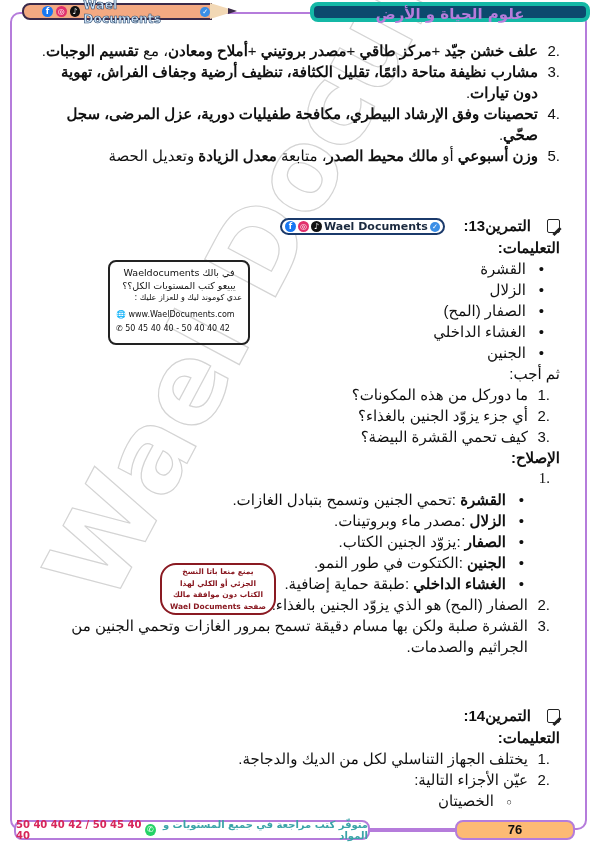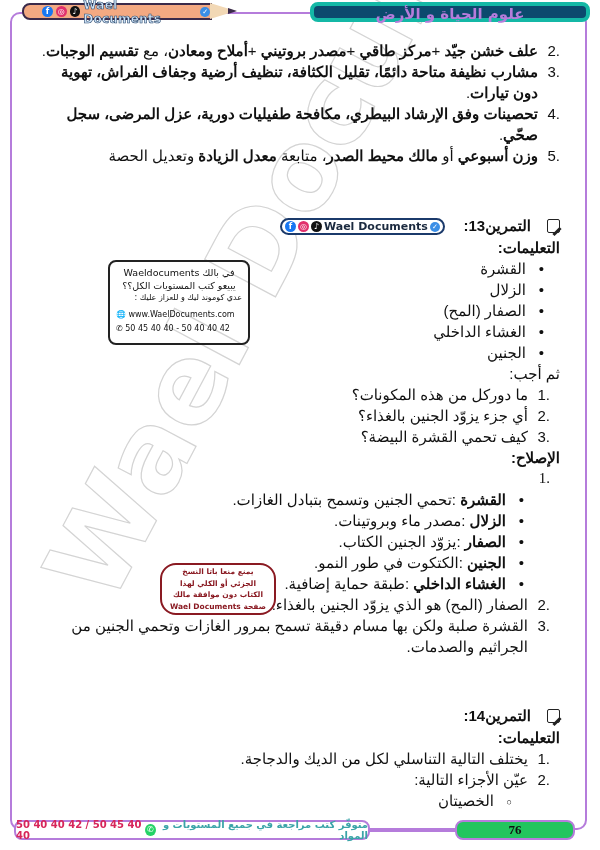--- a/index.html
+++ b/index.html
@@ -37,21 +37,21 @@
   .bullets li { list-style:none; position:relative; padding-right:26px; }
   .bullets li::before { content:"•"; position:absolute; right:8px; top:0; }
   .circ li { list-style:none; position:relative; padding-right:26px; }
   .circ li::before { content:"○"; position:absolute; right:8px; top:2px; font-size:9px; }
   ul { margin:0; padding:0; }
 
   .footer-pill { position:absolute; left:14px; top:820px; width:356px; height:20px; border:2px solid #b57cdb; border-radius:8px; background:#fff; box-sizing:border-box; display:flex; align-items:center; justify-content:center; gap:3px; font-family:"DejaVu Sans", sans-serif; font-weight:bold; font-size:10px; }
   .footer-pill .teal { color:#3aa4a8; direction:rtl; }
   .footer-pill .red { color:#d7265a; direction:ltr; }
   .wa { display:inline-block; width:12px; height:12px; border-radius:50%; background:#25d366; color:#fff; font-size:8px; line-height:12px; text-align:center; }
-  .page-num { position:absolute; left:455px; top:820px; width:120px; height:20px; border:2px solid #b57cdb; border-radius:8px; background:#22c55e; box-sizing:border-box; text-align:center; font-family:Liberation Serif, serif; font-weight:bold; font-size:13px; line-height:16px; }
+  .page-num { position:absolute; left:455px; top:820px; width:120px; height:20px; border:2px solid #b57cdb; border-radius:8px; background:#fdba74; box-sizing:border-box; text-align:center; font-family:Liberation Sans, sans-serif; font-weight:bold; font-size:13px; line-height:16px; }
   .footer-line { position:absolute; left:370px; top:830px; width:85px; height:2px; background:#b57cdb; }
 
   .watermark { position:absolute; left:20px; top:560px; font-family:"DejaVu Sans", sans-serif; font-weight:bold; font-size:110px; color:transparent; -webkit-text-stroke:1.2px #c9c9c9; transform:rotate(-62deg); transform-origin:left top; white-space:nowrap; pointer-events:none; opacity:0.8; }
 </style>
 </head>
 <body>
 
 <div class="watermark">Wael Documents</div>
 
 <div class="frame"></div>
@@ -143,21 +143,21 @@
   <div>صفحة Wael Documents</div>
 </div>
 
 <div class="ex-head" style="top:707px;">
   <span class="note-icon"></span>
   <span>التمرين14:</span>
 </div>
 <div class="content" style="top:727px;">
   <div style="font-weight:bold;">التعليمات:</div>
   <div style="margin-right:10px;">
-    <div class="num-item"><span class="num">1.</span><span>يختلف التالية التناسلي لكل من الديك والدجاجة.</span></div>
+    <div class="num-item"><span class="num">1.</span><span>يختلف الجهاز التناسلي لكل من الديك والدجاجة.</span></div>
     <div class="num-item"><span class="num">2.</span><span>عيّن الأجزاء التالية:</span></div>
   </div>
   <ul class="circ" style="margin-right:40px;">
     <li>الخصيتان</li>
   </ul>
 </div>
 
 <div class="footer-pill">
   <span class="red">50 40 40 42 / 50 45 40 40</span>
   <span class="wa">✆</span>

